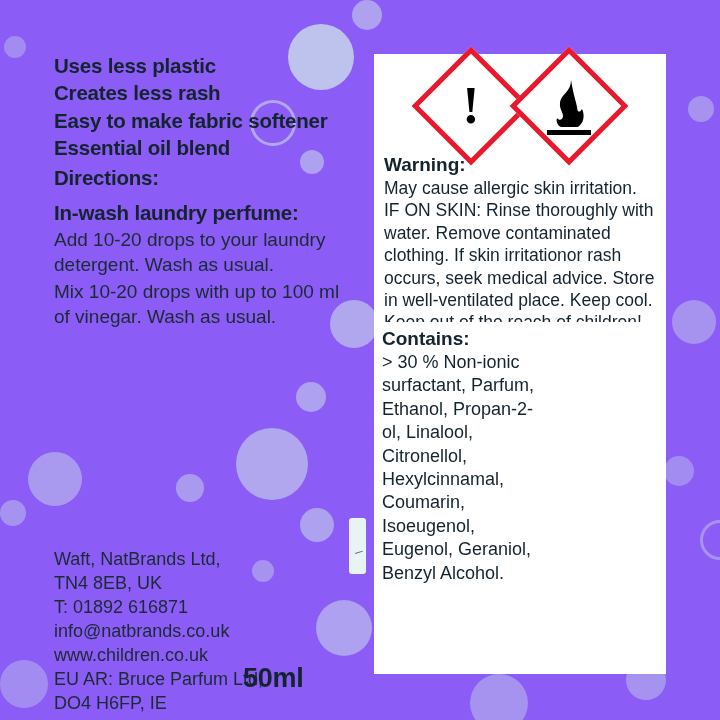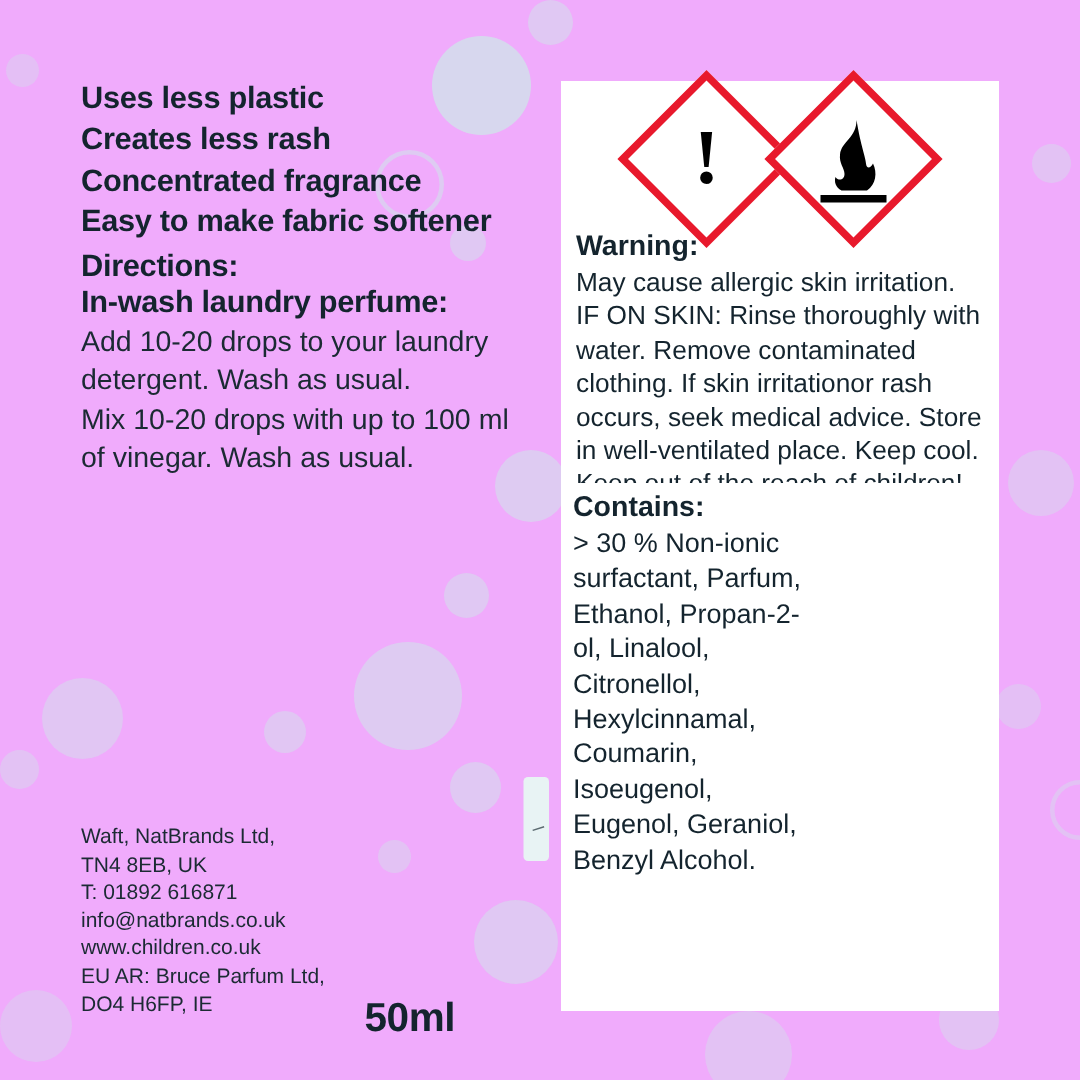--- a/index.html
+++ b/index.html
@@ -13,21 +13,21 @@
     font-family: "Liberation Sans", sans-serif;
     background: #a9d5da;
     position: relative;
   }
   #label {
     position: absolute;
     inset: 0;
     width: 720px;
     height: 720px;
     overflow: hidden;
-    background: #f0abfc;
+    background: #8b5cf6;
   }
   .bubbles {
     position: absolute;
     inset: 0;
     pointer-events: none;
   }
   .bubble {
     position: absolute;
     border-radius: 50%;
     background: #cfe6e9;
@@ -60,36 +60,36 @@
     font-weight: bold;
     font-size: 20.5px;
     color: #14242e;
     margin-top: 5px;
     letter-spacing: -0.2px;
   }
   .sub-head {
     font-weight: bold;
     font-size: 20.5px;
     color: #14242e;
-    margin-top: 0;
+    margin-top: 11px;
     letter-spacing: -0.2px;
   }
   .body-txt {
     font-size: 19px;
     line-height: 1.32;
     color: #1b2a33;
     margin-top: 2px;
     max-width: 300px;
   }
 
   .addr {
     position: absolute;
     left: 54px;
     top: 548px;
-    font-size: 14px;
+    font-size: 18px;
     line-height: 1.33;
     color: #1b2a33;
     width: 250px;
   }
   .volume {
     position: absolute;
     left: 243px;
     top: 663px;
     font-size: 27px;
     font-weight: bold;
@@ -237,22 +237,22 @@
     <div class="bubble" style="left:664px;top:456px;width:30px;height:30px;opacity:.35;"></div>
     <div class="bubble ring" style="left:700px;top:520px;width:34px;height:34px;opacity:.4;"></div>
     <div class="bubble" style="left:4px;top:36px;width:22px;height:22px;opacity:.35;"></div>
     <div class="bubble" style="left:0px;top:660px;width:48px;height:48px;opacity:.35;"></div>
   </div>
 
   <div class="left-col">
     <div class="bullets">
       <div>Uses less plastic</div>
       <div>Creates less rash</div>
-      <div>Concentrated fragrance</div>
       <div>Easy to make fabric softener</div>
+      <div>Essential oil blend</div>
     </div>
 
     <div class="head">Directions:</div>
 
     <div class="sub-head">In-wash laundry perfume:</div>
     <div class="body-txt">Add 10-20 drops to your laundry detergent. Wash as usual.</div>
 
     <div class="body-txt">Mix 10-20 drops with up to 100 ml of vinegar. Wash as usual.</div>
   </div>
 

